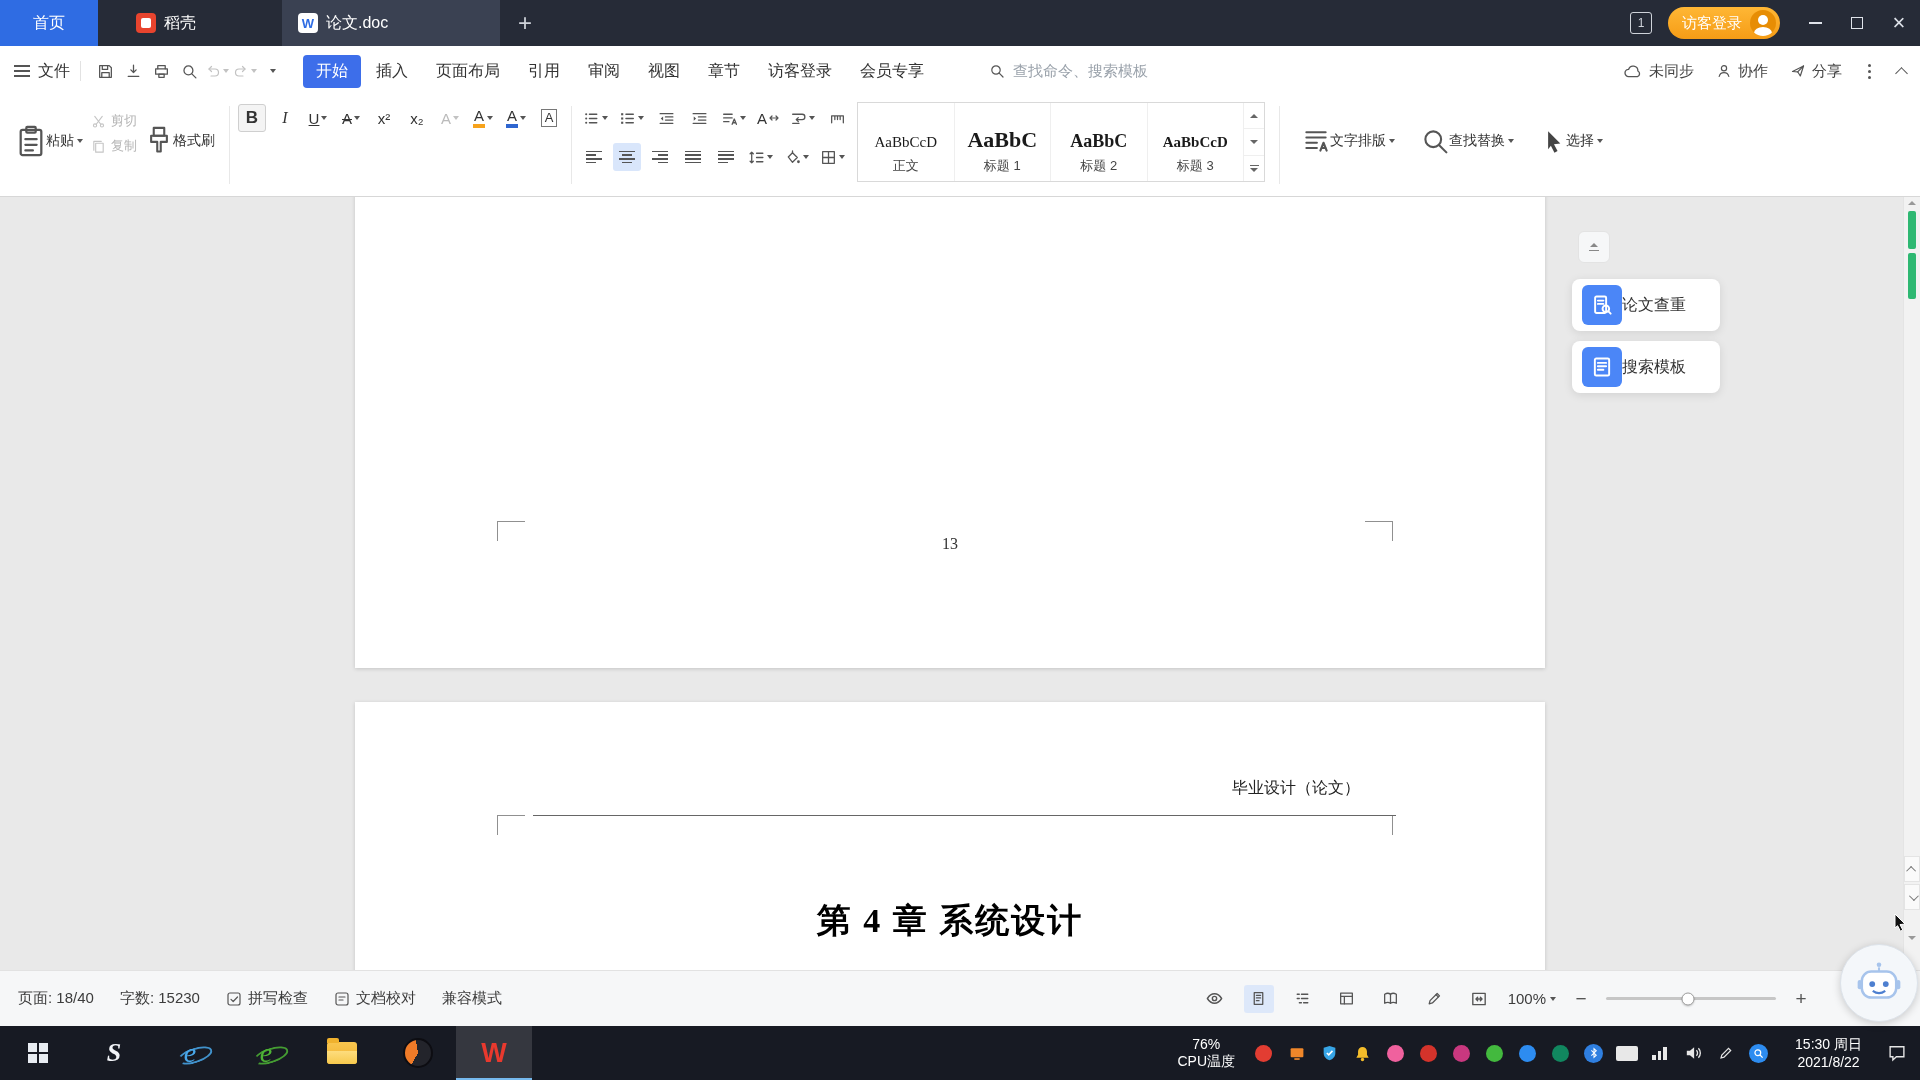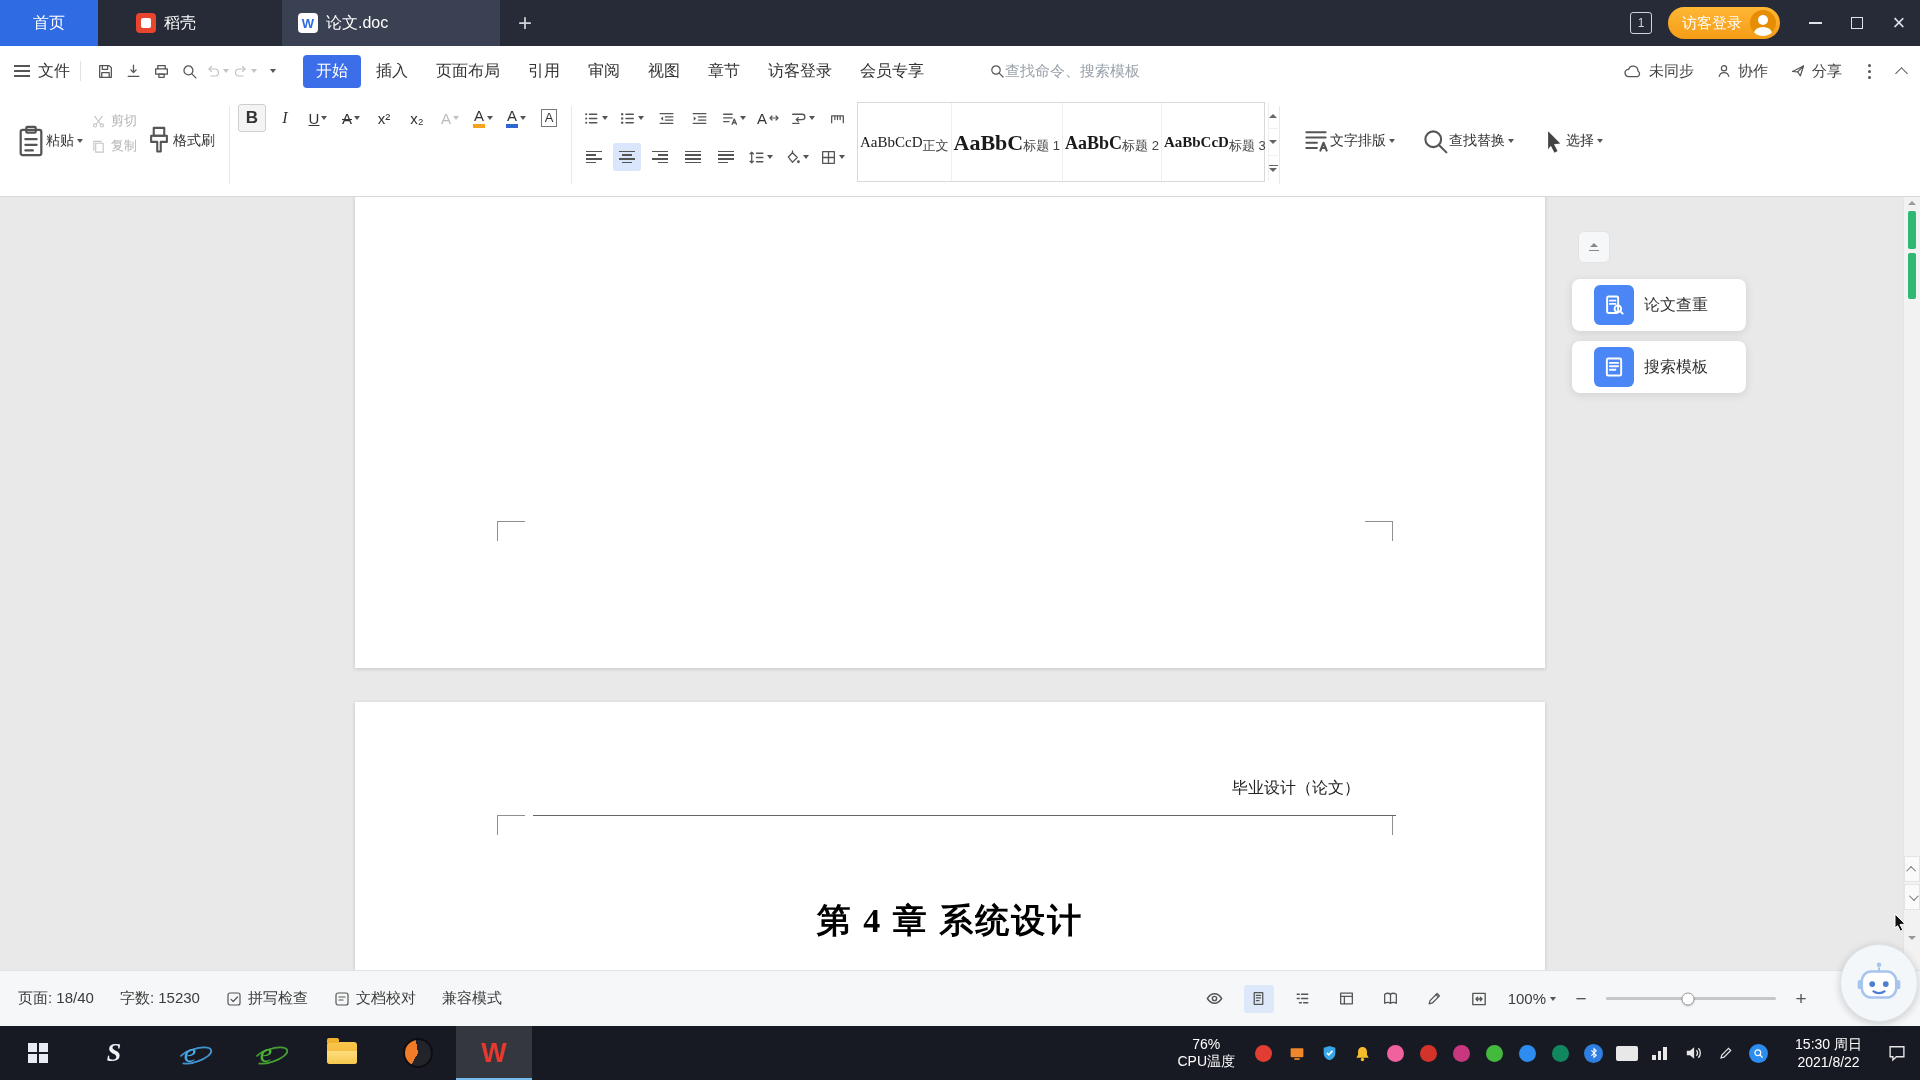--- a/index.html
+++ b/index.html
@@ -34,21 +34,21 @@
 .hamburger{display:flex;flex-direction:column;gap:3px}
 .hamburger i{width:16px;height:2px;background:#555;display:block}
 .vline{width:1px;height:20px;background:#e2e2e2;margin:0 10px}
 .m-ic{width:28px;height:28px;display:flex;align-items:center;justify-content:center;border-radius:3px;gap:2px}
 .m-ic.dis svg.ic{stroke:#c2c2c2}
 .crt{width:0;height:0;border-left:3.5px solid transparent;border-right:3.5px solid transparent;border-top:4px solid #555;flex:none}
 .crt.lt{border-top-color:#c2c2c2}
 .m-tabs{display:flex;align-items:center;gap:2px;margin-left:16px;font-size:16px;white-space:nowrap}
 .m-tab{padding:6px 13px;border-radius:4px;color:#333}
 .m-tab.on{background:#3d6eea;color:#fff}
-.m-search{display:flex;align-items:center;margin-left:52px;color:#9aa2ab;font-size:15px;width:236px;white-space:nowrap}
+.m-search{display:flex;align-items:center;gap:8px;margin-left:52px;color:#9aa2ab;font-size:15px;width:236px;white-space:nowrap}
 .m-right{display:flex;align-items:center;gap:22px;margin-left:auto;font-size:15px;color:#444;white-space:nowrap}
 .m-right .itm{display:flex;align-items:center;gap:6px}
 .dots{display:flex;flex-direction:column;gap:3px;padding:0 4px}
 .dots i{width:3px;height:3px;border-radius:50%;background:#555}
 .chev-up{width:9px;height:9px;border-left:1.5px solid #555;border-top:1.5px solid #555;transform:rotate(45deg);margin-top:4px}
 
 .ribbon{position:absolute;top:96px;left:0;right:0;height:101px;background:#fff;border-bottom:1px solid #d7d7d7;display:flex;align-items:flex-start;padding:6px 10px 0}
 .vsep{width:1px;align-self:stretch;background:#e8e8e8;margin:4px 8px 12px}
 .bigbtn{display:flex;align-items:center;justify-content:space-between;height:78px;padding:4px 6px;border-radius:4px}
 .blbl{display:flex;align-items:center;gap:3px;font-size:14px;color:#333;white-space:nowrap}
@@ -70,21 +70,21 @@
 .g-eff{color:#bbb;font-size:15px}
 .hlA{border-bottom:4px solid #f7a31c;line-height:1.1;padding:0 1px}
 .fcA{border-bottom:4px solid #2f66d0;line-height:1.1;padding:0 1px}
 .boxA{border:1px solid #777;padding:0 3px;font-size:13px;line-height:16px}
 .pin{font-size:12px;color:#444;font-style:italic}
 .al{width:16px;height:13px;display:flex;flex-direction:column;justify-content:space-between}
 .al i{height:1.6px;background:#555;display:block;width:100%}
 .al i.s{width:62%}
 .al.c{align-items:center}.al.r{align-items:flex-end}
 .stylegal{display:flex;align-items:stretch;border:1px solid #d9d9d9;background:#fff;height:80px;width:408px;margin:0 6px}
-.stit{flex:1;display:flex;flex-direction:row;align-items:center;justify-content:flex-end;padding:8px 2px 6px;border-right:1px solid #efefef}
+.stit{flex:1;display:flex;flex-direction:column;align-items:center;justify-content:flex-end;padding:8px 2px 6px;border-right:1px solid #efefef}
 .sample{font-family:"Liberation Serif",serif;color:#1a1a1a;line-height:1.05;white-space:nowrap}
 .s0{font-size:15px}.s1{font-size:22px;font-weight:bold}.s2{font-size:18px;font-weight:bold}.s3{font-size:15px;font-weight:bold}
 .sname{font-size:13px;color:#444;margin-top:6px;white-space:nowrap}
 .gal-col{width:20px;display:flex;flex-direction:column}
 .ga{flex:1;display:flex;flex-direction:column;align-items:center;justify-content:center;border-bottom:1px solid #efefef;gap:2px}
 .ga:last-child{border-bottom:none}
 .tri-up{width:0;height:0;border-left:4px solid transparent;border-right:4px solid transparent;border-bottom:4.5px solid #666}
 .tri-down{width:0;height:0;border-left:4px solid transparent;border-right:4px solid transparent;border-top:4.5px solid #666}
 .ga .bar{width:9px;height:1.5px;background:#666}
 .rtools{display:flex;gap:14px;margin-left:8px}
@@ -95,21 +95,21 @@
 .page2{top:505px;height:700px}
 .pagenum{position:absolute;left:0;right:0;top:344px;text-align:center;font-family:"Liberation Serif",serif;font-size:16px;color:#333}
 .cm{position:absolute;width:28px;height:20px;border-color:#909090!important}
 .pageheader{position:absolute;right:185px;top:76px;font-family:"Liberation Serif",serif;font-size:16px;color:#222}
 .headerline{position:absolute;left:178px;width:863px;top:113px;height:1px;background:#666}
 .chapter{position:absolute;left:0;right:0;top:196px;text-align:center;font-family:"Liberation Serif",serif;font-weight:bold;font-size:34px;color:#000;letter-spacing:2px}
 
 .eject{position:absolute;left:1578px;top:34px;width:32px;height:32px;background:#f6f7f8;border:1px solid #e3e3e3;border-radius:6px;display:flex;flex-direction:column;align-items:center;justify-content:center;gap:3px}
 .eject .tri-up{border-bottom-color:#888}
 .eject .ebar{width:10px;height:1.5px;background:#888}
-.spcard{position:absolute;left:1572px;width:174px;height:52px;background:#fff;border-radius:8px;box-shadow:0 2px 10px rgba(0,0,0,.10);display:flex;align-items:center;gap:10px;padding:22px}
+.spcard{position:absolute;left:1572px;width:148px;height:52px;background:#fff;border-radius:8px;box-shadow:0 2px 10px rgba(0,0,0,.10);display:flex;align-items:center;padding:10px}
 .sp1{top:82px}.sp2{top:144px}
 .spic{width:40px;height:40px;border-radius:6px;background:#4b86f7;display:flex;align-items:center;justify-content:center;flex:none}
 .splbl{font-size:16px;color:#333;white-space:nowrap}
 
 .vscroll{position:absolute;right:0;top:0;bottom:0;width:17px;background:#f2f2f2;border-left:1px solid #e4e4e4}
 .vs-up{position:absolute;top:4px;left:0;right:0;display:flex;justify-content:center}
 .vs-up .tri-up{border-bottom-color:#999}
 .green1{position:absolute;left:4px;width:8px;top:14px;height:38px;background:#2eb872;border-radius:2px}
 .green2{position:absolute;left:4px;width:8px;top:56px;height:46px;background:#2eb872;border-radius:2px}
 .vs-chev{position:absolute;left:0;width:16px;height:26px;display:flex;align-items:center;justify-content:center;background:#fafafa;border:1px solid #e4e4e4}
@@ -562,20 +562,21 @@
             <i class="crt"></i>
           </span>
       </div>
     </div>
   </section>
 
   <main class="docarea">
     <div class="page page1">
       <div class="cm" style="left:142px;top:330px;border-top:1px solid #909090;border-left:1px solid #909090"></div>
       <div class="cm" style="left:1010px;top:330px;border-top:1px solid #909090;border-right:1px solid #909090"></div>
+      <div class="pagenum">13</div>
     </div>
     <div class="page page2">
       <div class="cm" style="left:142px;top:113px;border-top:1px solid #909090;border-left:1px solid #909090"></div>
       <div class="cm" style="left:1010px;top:113px;border-top:1px solid #909090;border-right:1px solid #909090"></div>
       <div class="pageheader">毕业设计（论文）</div>
       <div class="headerline"></div>
       <h1 class="chapter">第 4 章 系统设计</h1>
     </div>
 
     <div class="eject">

